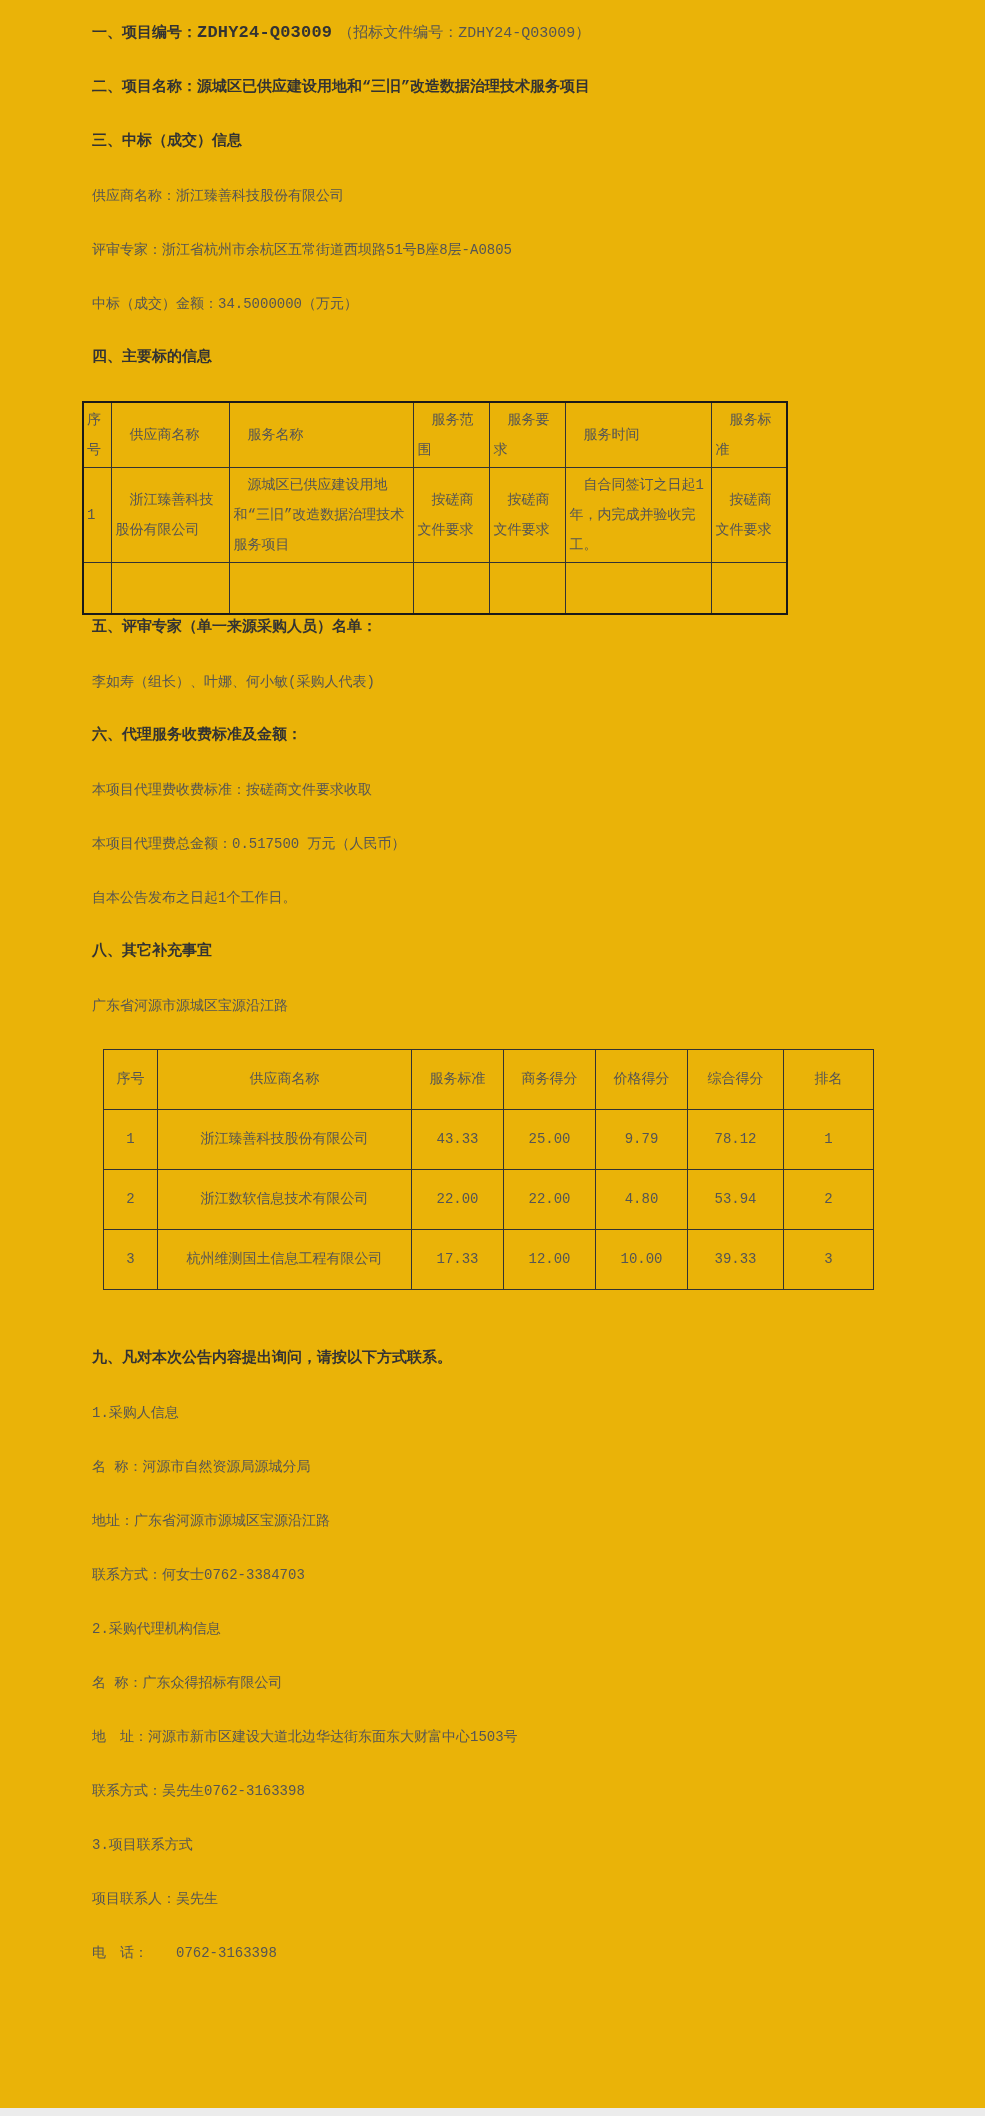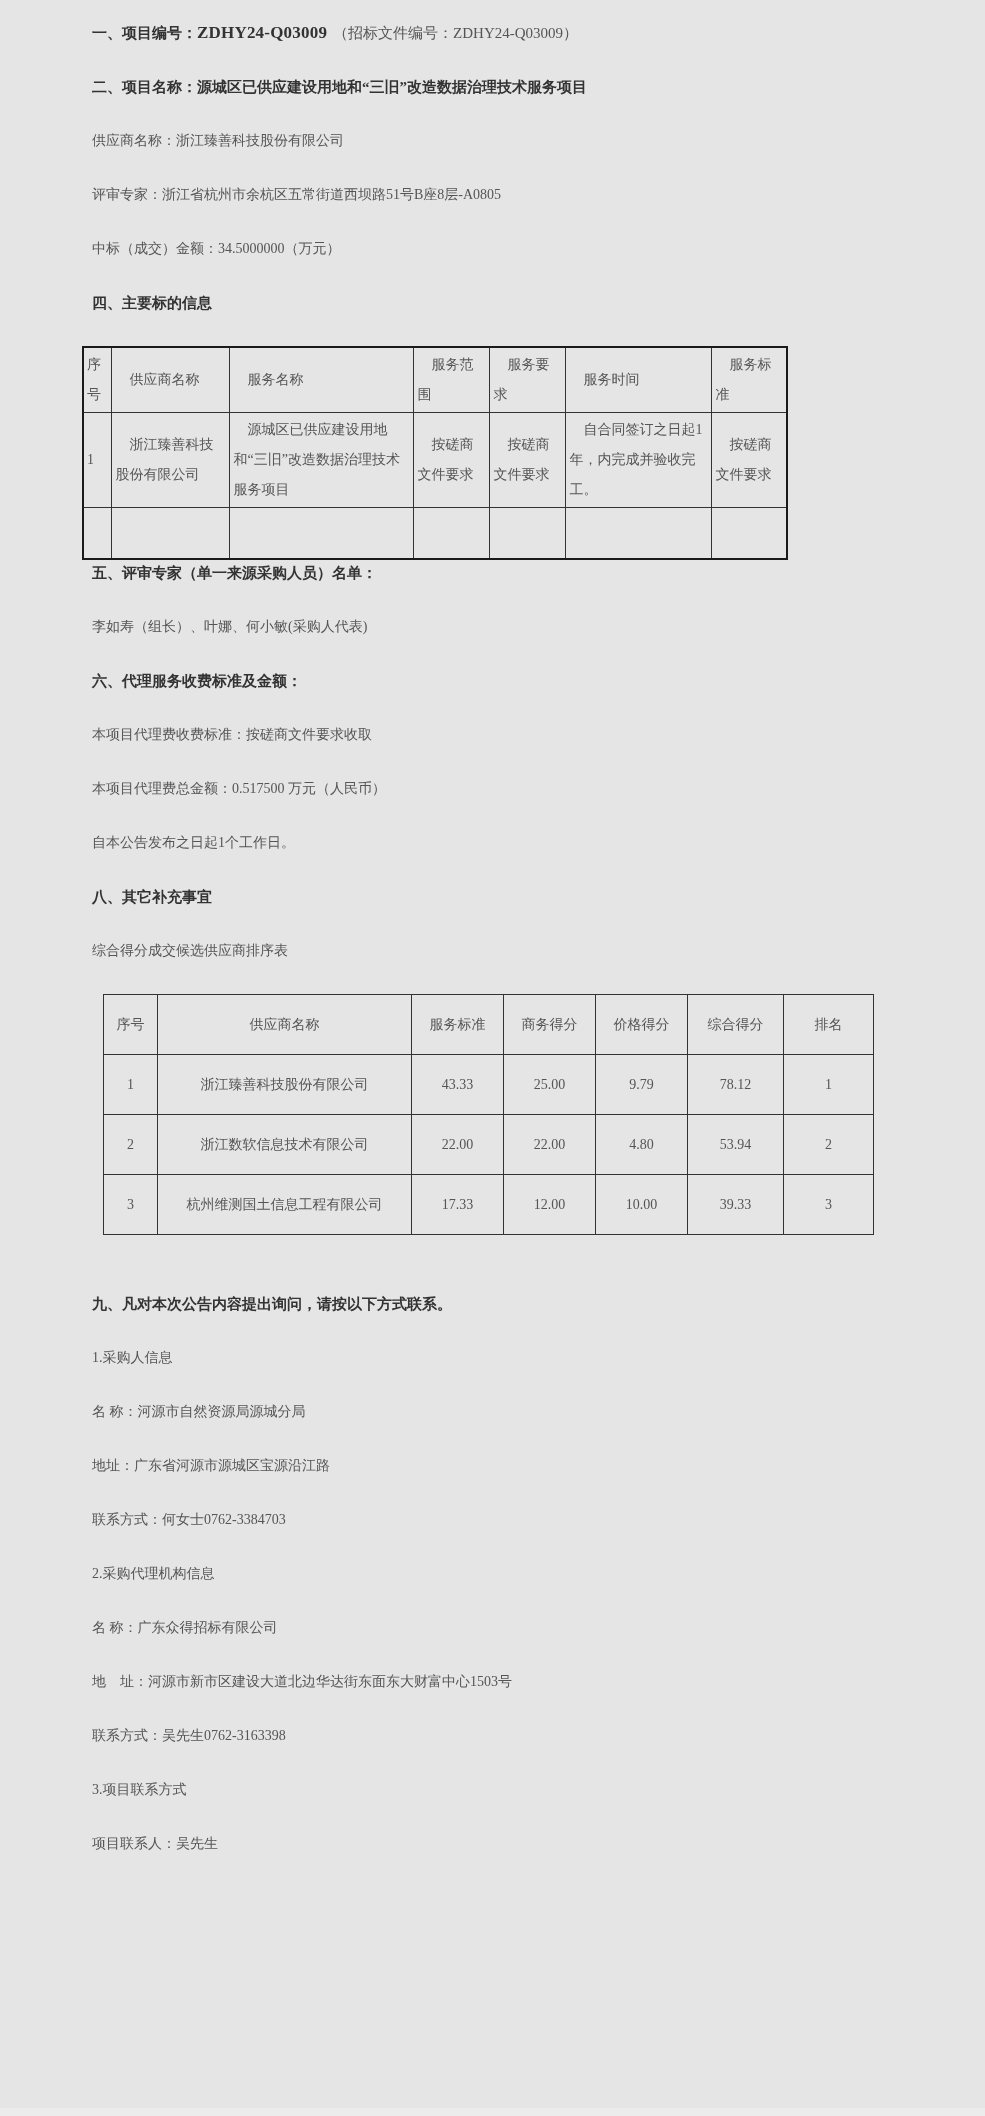--- a/index.html
+++ b/index.html
@@ -1,24 +1,24 @@
 <!DOCTYPE html>
 <html><head>
 <meta charset="utf-8">
 <style>
   html, body { margin: 0; padding: 0; background: #fff; }
   .page {
     position: relative;
     width: 985px;
     min-height: 2116px;
     margin: 0 auto;
-    background: #e5e5e5;
+    background: #eab308;
     box-sizing: border-box;
     padding: 22px 90px 4px 92px;
-    font-family: Liberation Serif, serif;
+    font-family: Liberation Mono, monospace;
     color: #555;
   }
   p { margin: 0 0 32px 0; line-height: 22px; }
   .h {
     font-weight: bold;
     color: #333;
     font-size: 15px;
   }
   .h .code { font-size: 17px; letter-spacing: 0.2px; }
   .h .light {
@@ -79,20 +79,21 @@
 </style>
 </head>
 <body>
 
 <div class="page">
 
   <p class="h"><span>一、项目编号：</span><span class="code">ZDHY24-Q03009</span><span class="light">（招标文件编号：ZDHY24-Q03009）</span></p>
 
   <p class="h">二、项目名称：源城区已供应建设用地和“三旧”改造数据治理技术服务项目</p>
 
+  <p class="h">三、中标（成交）信息</p>
   <p class="body-line">供应商名称：浙江臻善科技股份有限公司</p>
   <p class="body-line">评审专家：浙江省杭州市余杭区五常街道西坝路51号B座8层-A0805</p>
   <p class="body-line">中标（成交）金额：34.5000000（万元）</p>
 
   <p class="h">四、主要标的信息</p>
 
   <table class="t1">
     <colgroup>
       <col style="width:28px">
         <col style="width:118px">
@@ -138,21 +139,21 @@
   <p class="h">五、评审专家（单一来源采购人员）名单：</p>
   <p class="body-line">李如寿（组长）、叶娜、何小敏(采购人代表)</p>
 
   <p class="h">六、代理服务收费标准及金额：</p>
   <p class="body-line">本项目代理费收费标准：按磋商文件要求收取</p>
   <p class="body-line">本项目代理费总金额：0.517500 万元（人民币）</p>
 
   <p class="body-line">自本公告发布之日起1个工作日。</p>
 
   <p class="h">八、其它补充事宜</p>
-  <p class="body-line">综合得分成交候选供应商排序表</p>
+  <p class="body-line">广东省河源市源城区宝源沿江路</p>
 
   <table class="t2">
     <colgroup>
       <col style="width:54px">
         <col style="width:254px">
         <col style="width:92px">
         <col style="width:92px">
         <col style="width:92px">
         <col style="width:96px">
         <col style="width:90px">
@@ -206,15 +207,16 @@
   <p class="body-line">地址：广东省河源市源城区宝源沿江路</p>
   <p class="body-line">联系方式：何女士0762-3384703</p>
 
   <p class="body-line">2.采购代理机构信息</p>
   <p class="body-line">名 称：广东众得招标有限公司</p>
   <p class="body-line">地　址：河源市新市区建设大道北边华达街东面东大财富中心1503号</p>
   <p class="body-line">联系方式：吴先生0762-3163398</p>
 
   <p class="body-line">3.项目联系方式</p>
   <p class="body-line">项目联系人：吴先生</p>
+  <p class="body-line">电　话：　　0762-3163398</p>
 
   <div class="footer-strip"></div>
 </div>
 
 </body></html>

